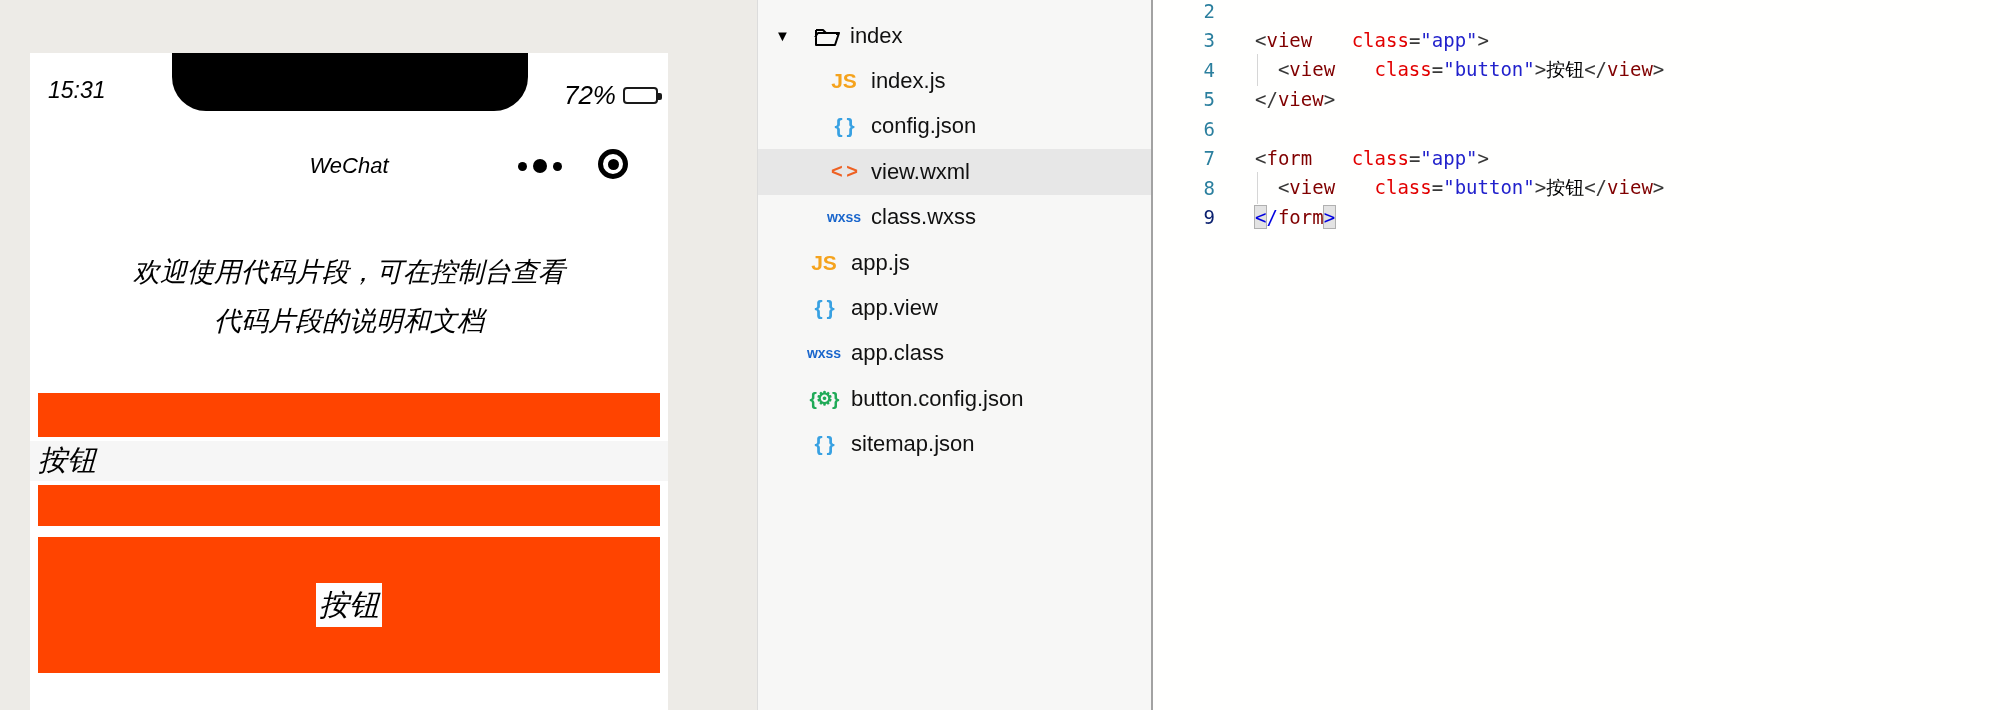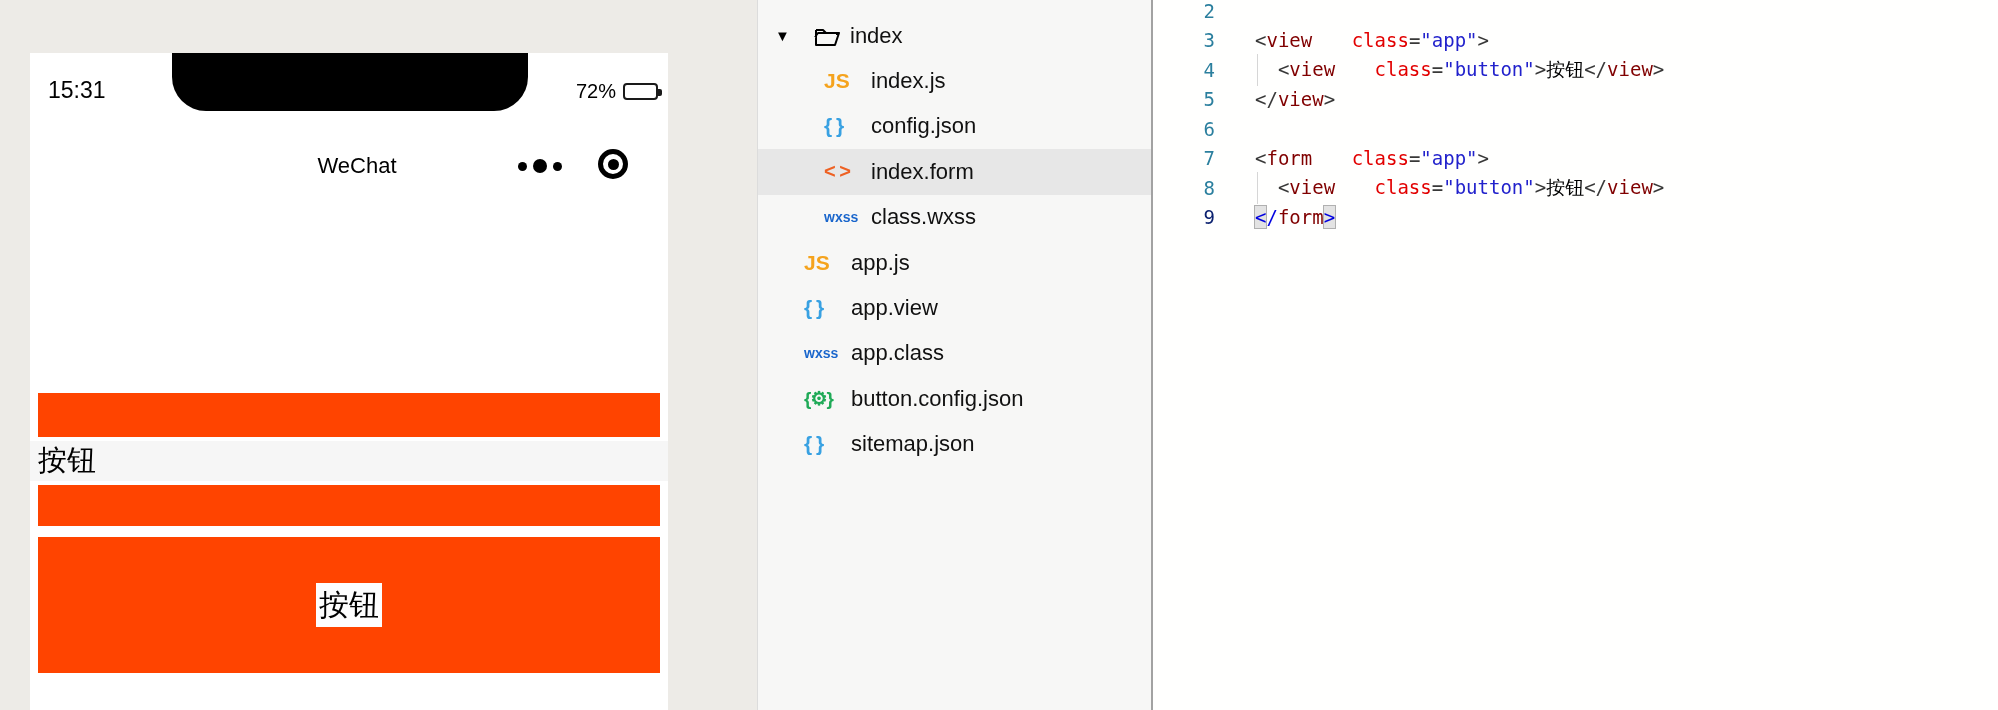--- a/index.html
+++ b/index.html
@@ -1,29 +1,29 @@
 <!DOCTYPE html>
 <html><head>
 <meta charset="utf-8">
 <style>
   * { margin:0; padding:0; box-sizing:border-box; }
   html,body { width:1998px; height:710px; overflow:hidden; }
   body { font-family:"Liberation Sans", sans-serif; background:#edebe7; position:relative; }
 
   
-  .sim-panel { position:absolute; left:0; top:0; width:608px; height:710px; background:#edebe7; }
+  .sim-panel { position:absolute; left:0; top:0; width:608px; height:710px; background:#edebe7;font-style:italic; }
   .phone-screen { position:absolute; left:30px; top:53px; width:638px; height:657px; background:#ffffff; }
   .notch { position:absolute; left:142px; top:0; width:356px; height:58px; background:#000; border-radius:0 0 34px 34px; }
   .status-time { position:absolute; left:18px; top:24px; font-size:23px; font-weight:500; color:#000; }
   .status-right { position:absolute; right:10px; top:27px; display:flex; align-items:center; gap:7px; }
-  .battery-pct { font-size:20px; color:#000; }
+  .battery-pct { font-size:26px; color:#000; }
   .battery { position:relative; width:35px; height:17px; border:2px solid #1a1a1a; border-radius:4px; padding:2px; }
   .battery .level { height:100%; width:70%; background:#000; border-radius:1px; }
   .battery .nub { position:absolute; right:-6px; top:4px; width:4px; height:7px; background:#1a1a1a; border-radius:0 2px 2px 0; }
-  .nav-title { position:absolute; left:8px; top:100px; width:100%; text-align:center; font-size:22px; font-weight:500; color:#000; }
+  .nav-title { position:absolute; left:0; top:100px; width:100%; text-align:center; font-size:22px; font-weight:500; color:#000; }
   .capsule-dots { position:absolute; left:488px; top:99px; width:46px; height:28px; display:flex; align-items:center; gap:6px; }
   .capsule-dots i { display:block; background:#000; border-radius:50%; }
   .capsule-dots i.s { width:9px; height:9px; }
   .capsule-dots i.m { width:14px; height:14px; }
   .capsule-circle { position:absolute; left:568px; top:96px; width:30px; height:30px; border:5px solid #000; border-radius:50%; }
   .capsule-circle i { position:absolute; left:50%; top:50%; width:11px; height:11px; margin:-5.5px 0 0 -5.5px; background:#000; border-radius:50%; }
   .welcome { position:absolute; left:0; top:195px; width:100%; text-align:center; font-size:27px; line-height:49px; color:#000; }
   .bar-orange1 { position:absolute; left:8px; top:340px; width:622px; height:44px; }
   .row-plain   { position:absolute; left:0;   top:388px; width:638px; height:40px; background:#f6f6f6; display:flex; align-items:center; }
   .row-plain span { padding-left:8px; font-size:29px; color:#000; }
@@ -36,21 +36,21 @@
   .tree-panel { position:absolute; left:757px; top:0; width:394px; height:710px; background:#f7f7f6; border-left:1px solid #dcdcdc; padding-top:13px; }
   .tree-row { height:45.4px; display:flex; align-items:center; cursor:default; }
   .tree-row.selected { background:#e7e7e7; }
   .tree-row .label { font-size:22px; color:#111; }
   .tree-row.lvl-folder { padding-left:17px; }
   .tree-row.lvl-folder .tri { width:18px; font-size:15px; color:#000; }
   .tree-row.lvl-folder .foldericon { margin-left:21px; width:26px; height:24px; }
   .tree-row.lvl-folder .label { margin-left:10px; }
   .tree-row.lvl-nested { padding-left:66px; }
   .tree-row.lvl-top { padding-left:46px; }
-  .ficon { width:40px; text-align:left; font-weight:bold; white-space:nowrap; }
+  .ficon { width:40px; text-align:center; font-weight:bold; white-space:nowrap; }
   .ficon.js   { color:#f5a31d; font-size:21px; }
   .ficon.json { color:#38a1e2; font-size:21px; letter-spacing:-1px; }
   .ficon.wxml { color:#ee6123; font-size:20px; letter-spacing:-1px; }
   .ficon.wxss { color:#1a66cc; font-size:14px; }
   .ficon.config { color:#1faa57; font-size:19px; letter-spacing:-1px; }
   .tree-row .ficon + .label { margin-left:7px; }
 
   
   .editor-panel { position:absolute; left:1151px; top:0; width:847px; height:710px; background:#fffffe; border-left:2px solid #a2a2a2; }
   .code-lines { position:absolute; left:0; top:-4px; right:0; }
@@ -83,20 +83,24 @@
     <div class="nav-title">WeChat</div>
     <div class="capsule-dots">
         <i class="s"></i>
         <i class="m"></i>
         <i class="s"></i>
       </div>
     <div class="capsule-circle">
         <i></i>
       </div>
 
+    <div class="welcome">
+      <div>欢迎使用代码片段，可在控制台查看</div>
+      <div>代码片段的说明和文档</div>
+    </div>
 
     <div class="bar-orange1" style="background:#ff4400"></div>
     <div class="row-plain">
       <span>按钮</span>
     </div>
     <div class="bar-orange2" style="background:#ff4400"></div>
     <div class="bar-primary" style="background:#ff4400">
       <div class="patch">
         <span>按钮</span>
       </div>
@@ -115,21 +119,21 @@
     <div class="tree-row lvl-nested">
       <span class="ficon js">JS</span>
       <span class="label">index.js</span>
     </div>
     <div class="tree-row lvl-nested">
       <span class="ficon json">{ }</span>
       <span class="label">config.json</span>
     </div>
     <div class="tree-row lvl-nested selected">
       <span class="ficon wxml">&lt; &gt;</span>
-      <span class="label">index.form</span>
+      <span class="label">view.wxml</span>
     </div>
     <div class="tree-row lvl-nested">
       <span class="ficon wxss">wxss</span>
       <span class="label">class.wxss</span>
     </div>
     <div class="tree-row lvl-top">
       <span class="ficon js">JS</span>
       <span class="label">app.js</span>
     </div>
     <div class="tree-row lvl-top">

